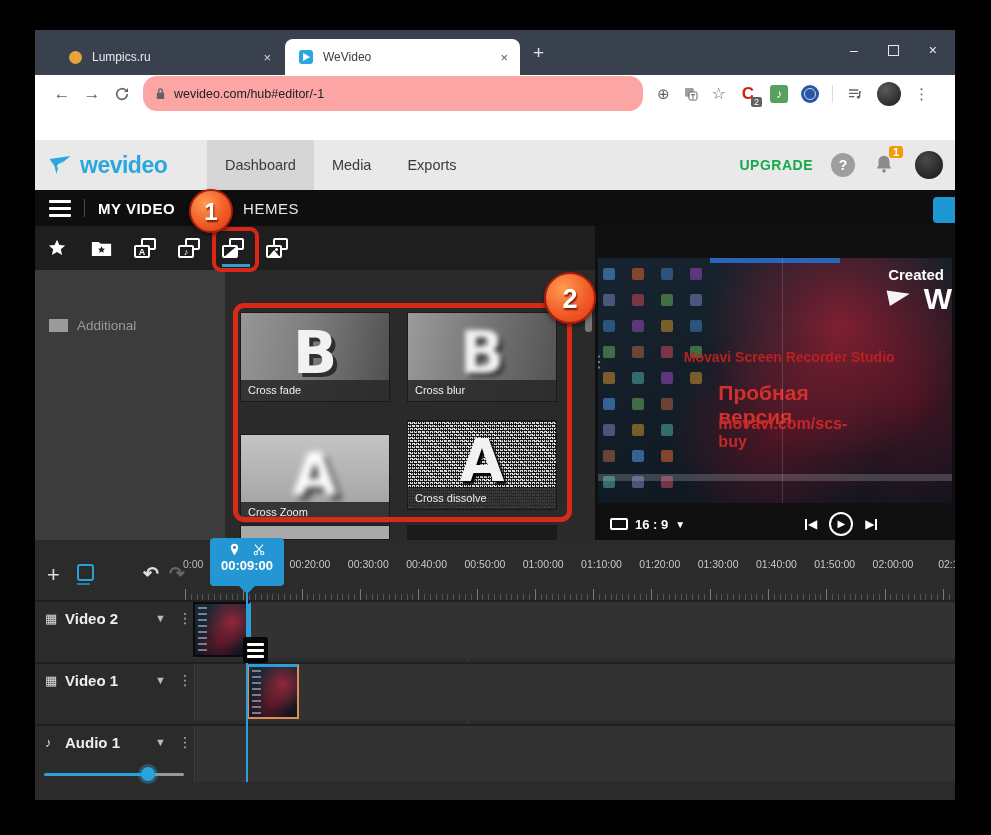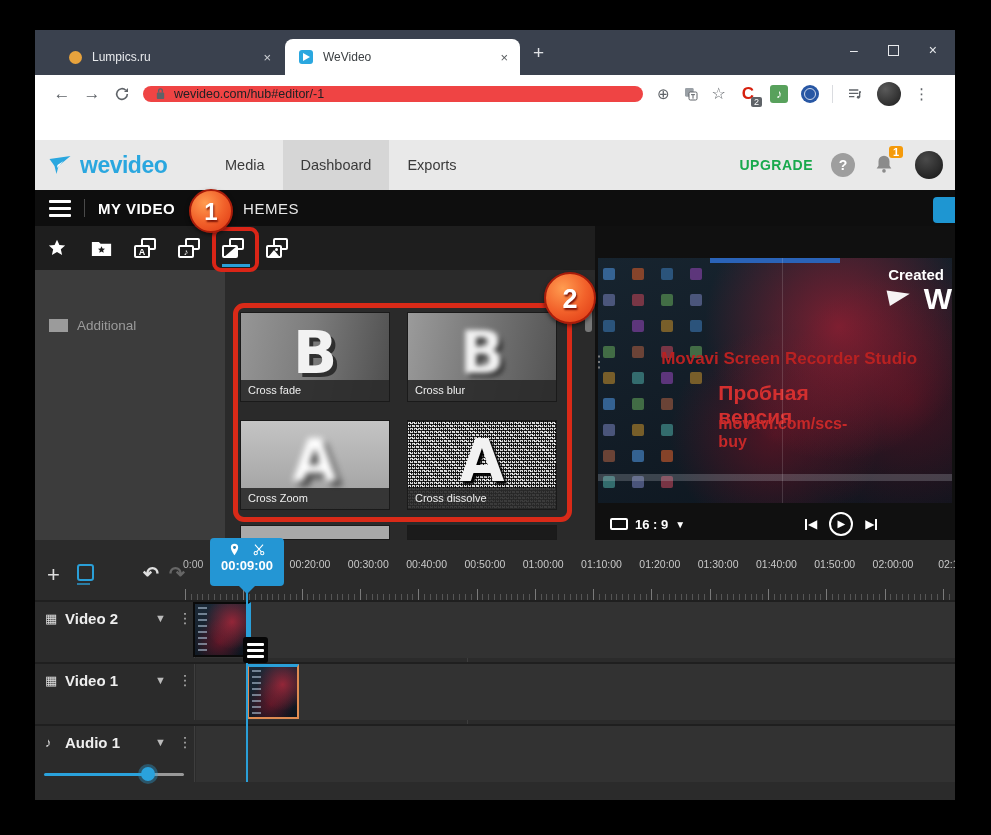--- a/index.html
+++ b/index.html
@@ -12,21 +12,21 @@
   .tab-inactive { left:20px; width:228px; color:#e8eaed; }
   .tab-active { left:250px; width:235px; background:#fff; border-radius:8px 8px 0 0; color:#3c4043; }
   .fav-dot { width:13px; height:13px; border-radius:50%; background:#e8a33d; margin:0 10px 0 14px; }
   .fav-wv { width:14px; height:14px; border-radius:3px; background:#2aa7df; margin:0 10px 0 14px; position:relative; }
   .fav-wv:before { content:""; position:absolute; left:4px; top:3px; border-left:7px solid #fff; border-top:4px solid transparent; border-bottom:4px solid transparent; }
   .tab .close { margin-left:auto; margin-right:12px; font-size:13px; opacity:.85; cursor:default; }
   .newtab { position:absolute; left:498px; top:12px; color:#dfe1e5; font-size:19px; }
   .wincontrols { position:absolute; right:8px; top:0; height:40px; display:flex; align-items:center; gap:30px; color:#e8eaed; font-size:14px; padding-right:10px; }
   .toolbar { position:absolute; left:0; top:45px; width:920px; height:37px; background:#fff; display:flex; align-items:center; }
   .navbtn { color:#5f6368; font-size:17px; width:30px; text-align:center; }
-  .omnibox { margin-left:6px; width:500px; height:16px; background:#ef4444; border-radius:14px; display:flex; align-items:center; padding:0 12px; }
+  .omnibox { margin-left:6px; width:500px; height:35px; background:#fca5a5; border-radius:14px; display:flex; align-items:center; padding:0 12px; }
   .omnibox .url { font-size:12.5px; color:#202124; margin-left:8px; }
   .ticons { display:flex; align-items:center; gap:13px; margin-left:14px; color:#5f6368; }
   .ext { position:relative; width:18px; height:18px; }
   .ext-c { color:#d6200e; font-weight:bold; font-size:17px; line-height:18px; text-align:center; }
   .ext-badge { position:absolute; right:-5px; bottom:-4px; background:#5f6368; color:#fff; font-size:9px; padding:0 3px; border-radius:2px; }
   .ext-music { background:#58a15c; border-radius:3px; color:#fff; font-size:12px; text-align:center; line-height:18px; }
   .ext-globe { background:#2857a4; border-radius:50%; position:relative; }
   .ext-globe:before { content:""; position:absolute; inset:3px; border:1px solid #cfd8ea; border-radius:50%; }
   .tsep { width:1px; height:18px; background:#dadce0; }
   .avatar-sm { width:24px; height:24px; border-radius:50%; background:radial-gradient(circle at 35% 30%, #5a5a5a, #1c1c1c); }
@@ -112,21 +112,21 @@
   .previewcol { position:absolute; left:560px; top:196px; width:360px; height:314px; background:#101010; }
   .video { position:absolute; left:3px; top:32px; width:354px; height:245px; overflow:hidden;
     background:radial-gradient(circle at 68% 28%, rgba(178,32,54,.65), rgba(178,32,54,0) 45%),
                radial-gradient(circle at 50% 72%, rgba(130,16,36,.55), rgba(130,16,36,0) 42%),
                radial-gradient(circle at 88% 58%, rgba(110,12,30,.5), rgba(110,12,30,0) 38%),
                linear-gradient(160deg,#17242f 0%, #0d151e 100%); }
   .video:after { content:""; position:absolute; left:52%; top:0; bottom:0; width:1px; background:rgba(255,255,255,.14); }
   .vtitlebar { position:absolute; left:50%; top:0; transform:translateX(-50%); width:130px; height:5px; background:#2a63b8; }
   .deskicons { position:absolute; left:5px; top:10px; width:118px; height:225px; display:flex; flex-direction:column; flex-wrap:wrap; gap:14px 17px; align-content:flex-start; }
   .deskicons div { width:12px; height:12px; border-radius:2px; opacity:.85; }
-  .ovl1 { position:absolute; left:54%; top:37%; transform:translateX(-50%); width:100%; text-align:center; color:#b92121; font-weight:bold; font-size:17px; filter:blur(.4px); }
+  .ovl1 { position:absolute; left:54%; top:37%; transform:translateX(-50%); width:100%; text-align:center; color:#b92121; font-weight:bold; font-size:14px; filter:blur(.4px); }
   .ovl2 { position:absolute; left:56%; top:50%; transform:translateX(-50%); color:#d32f2f; font-weight:bold; font-size:21px; }
   .ovl3 { position:absolute; left:56%; top:64%; transform:translateX(-50%); color:#c62828; font-weight:bold; font-size:16px; filter:blur(.6px); }
   .wm-created { position:absolute; right:8px; top:8px; color:#fff; font-weight:bold; font-size:15px; }
   .wm-w { position:absolute; right:0px; top:24px; color:#fff; font-weight:800; font-size:30px; }
   .wm-arrow { position:absolute; right:42px; top:30px; width:0; height:0; border-left:22px solid #fff; border-top:8px solid transparent; border-bottom:8px solid transparent; transform:rotate(-12deg); opacity:.95; }
   .vtaskbar { position:absolute; left:0; right:0; bottom:22px; height:7px; background:rgba(190,195,205,.25); }
   .pvcontrols { position:absolute; left:0; bottom:0; width:360px; height:32px; display:flex; align-items:center; color:#fff; }
   .aspect { display:flex; align-items:center; gap:7px; margin-left:15px; font-weight:bold; font-size:13px; }
   .aspect-rect { width:18px; height:12px; border:2px solid #fff; border-radius:2px; }
   .caret { font-size:10px; color:#fff; }
@@ -256,22 +256,22 @@
 
   <div class="appheader">
     <div class="brand">
       <svg width="27" height="24" viewBox="0 0 24 24">
           <path d="M1 6 L22 3 L10 13 L8 21 L6 13 Z" fill="#2aa7df"></path>
           <path d="M9 12 L15 8 L8.5 15 Z" fill="#fff"></path>
         </svg>
       <span class="brand-name">wevideo</span>
     </div>
     <div class="mainnav">
+      <span class="navitem active">Dashboard</span>
       <span class="navitem">Media</span>
-      <span class="navitem active">Dashboard</span>
       <span class="navitem">Exports</span>
     </div>
     <div class="hdr-right">
       <span class="upgrade">UPGRADE</span>
       <span class="helpcircle">?</span>
       <span class="bellwrap">
         <svg width="22" height="22" viewBox="0 0 24 24">
             <path d="M12 3a6 6 0 0 0-6 6v5l-2 3h16l-2-3V9a6 6 0 0 0-6-6z" fill="#8b8b8b"></path>
             <circle cx="12" cy="19.5" r="2" fill="#8b8b8b"></circle>
           </svg>
@@ -346,21 +346,21 @@
   <div class="gridarea">
     <div id="transition-grid">
         <div class="tile t-fade" style="left: 15px; top: 42px;">
           <span class="letter">B</span>
           <div class="tlabel">Cross fade</div>
         </div>
         <div class="tile t-blur" style="left: 182px; top: 42px;">
           <span class="letter">B</span>
           <div class="tlabel">Cross blur</div>
         </div>
-        <div class="tile t-zoom" style="left: 15px; top: 150px;">
+        <div class="tile t-zoom" style="left: 15px; top: 164px;">
           <span class="letter">A</span>
           <div class="tlabel">Cross Zoom</div>
         </div>
         <div class="tile t-dissolve" style="left: 182px; top: 150px;">
           <span class="letter">A</span>
           <div class="tlabel">Cross dissolve</div>
         </div>
       </div>
     <div class="tile partial1"></div>
     <div class="tile partial2"></div>

